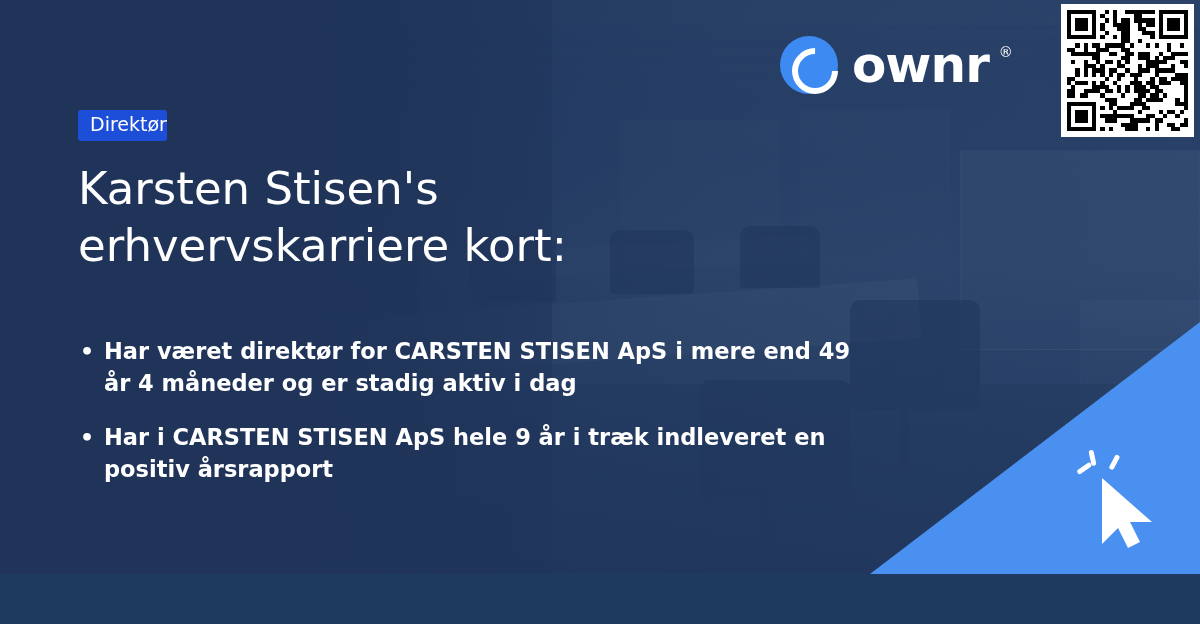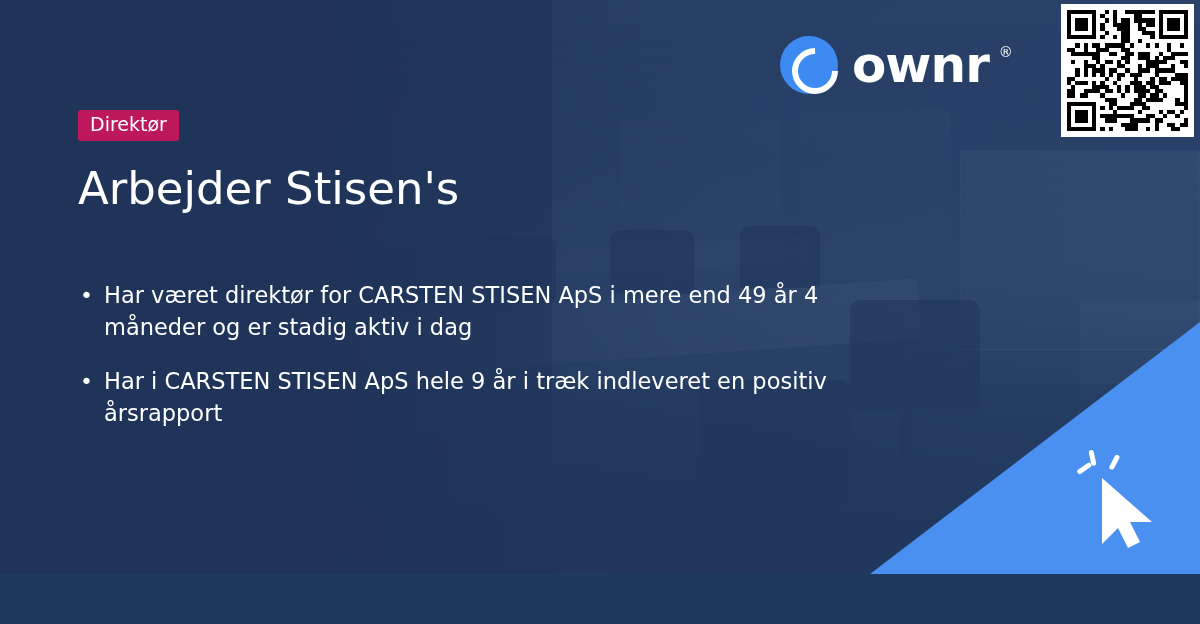--- a/index.html
+++ b/index.html
@@ -131,45 +131,45 @@
   }
 
   
   .content {
     position: absolute;
     left: 78px; top: 110px;
     width: 830px;
   }
   .badge {
     display: inline-block;
-    background: #be185d;
+    background: #1d4ed8;
     color: #ffffff;
     font-size: 19px;
-    padding: 5px 12px 7px 12px;
+    padding: 5px 0 7px 12px;
     border-radius: 3px;
     line-height: 1;
   }
   .title {
     color: #ffffff;
     font-size: 45px;
     font-weight: 400;
     line-height: 1.26;
     margin-top: 20px;
     letter-spacing: 0px;
   }
   .title .line2 { display: block; }
 
   .bullets {
     margin-top: 62px;
     list-style: none;
   }
   .bullets li {
     color: #ffffff;
     font-size: 22.5px;
-    font-weight: 400;
+    font-weight: 700;
     line-height: 1.42;
     position: relative;
     padding-left: 26px;
     margin-bottom: 22px;
     max-width: 790px;
   }
   .bullets li::before {
     content: "\2022";
     position: absolute;
     left: 2px; top: 0;
@@ -1076,21 +1076,22 @@
 
   <div class="logo">
     <div class="logo-mark"></div>
     <div class="logo-text">ownr</div>
     <div class="logo-reg">®</div>
   </div>
 
   <div class="content">
     <div class="badge">Direktør</div>
     <h1 class="title">
-      <span>Arbejder Stisen's</span>
+      <span>Karsten Stisen's</span>
+      <span class="line2">erhvervskarriere kort:</span>
     </h1>
     <ul class="bullets">
       <li>Har været direktør for CARSTEN STISEN ApS i mere end 49 år 4 måneder og er stadig aktiv i dag</li>
       <li>Har i CARSTEN STISEN ApS hele 9 år i træk indleveret en positiv årsrapport</li>
     </ul>
   </div>
 
 </div>
 
 </body></html>

